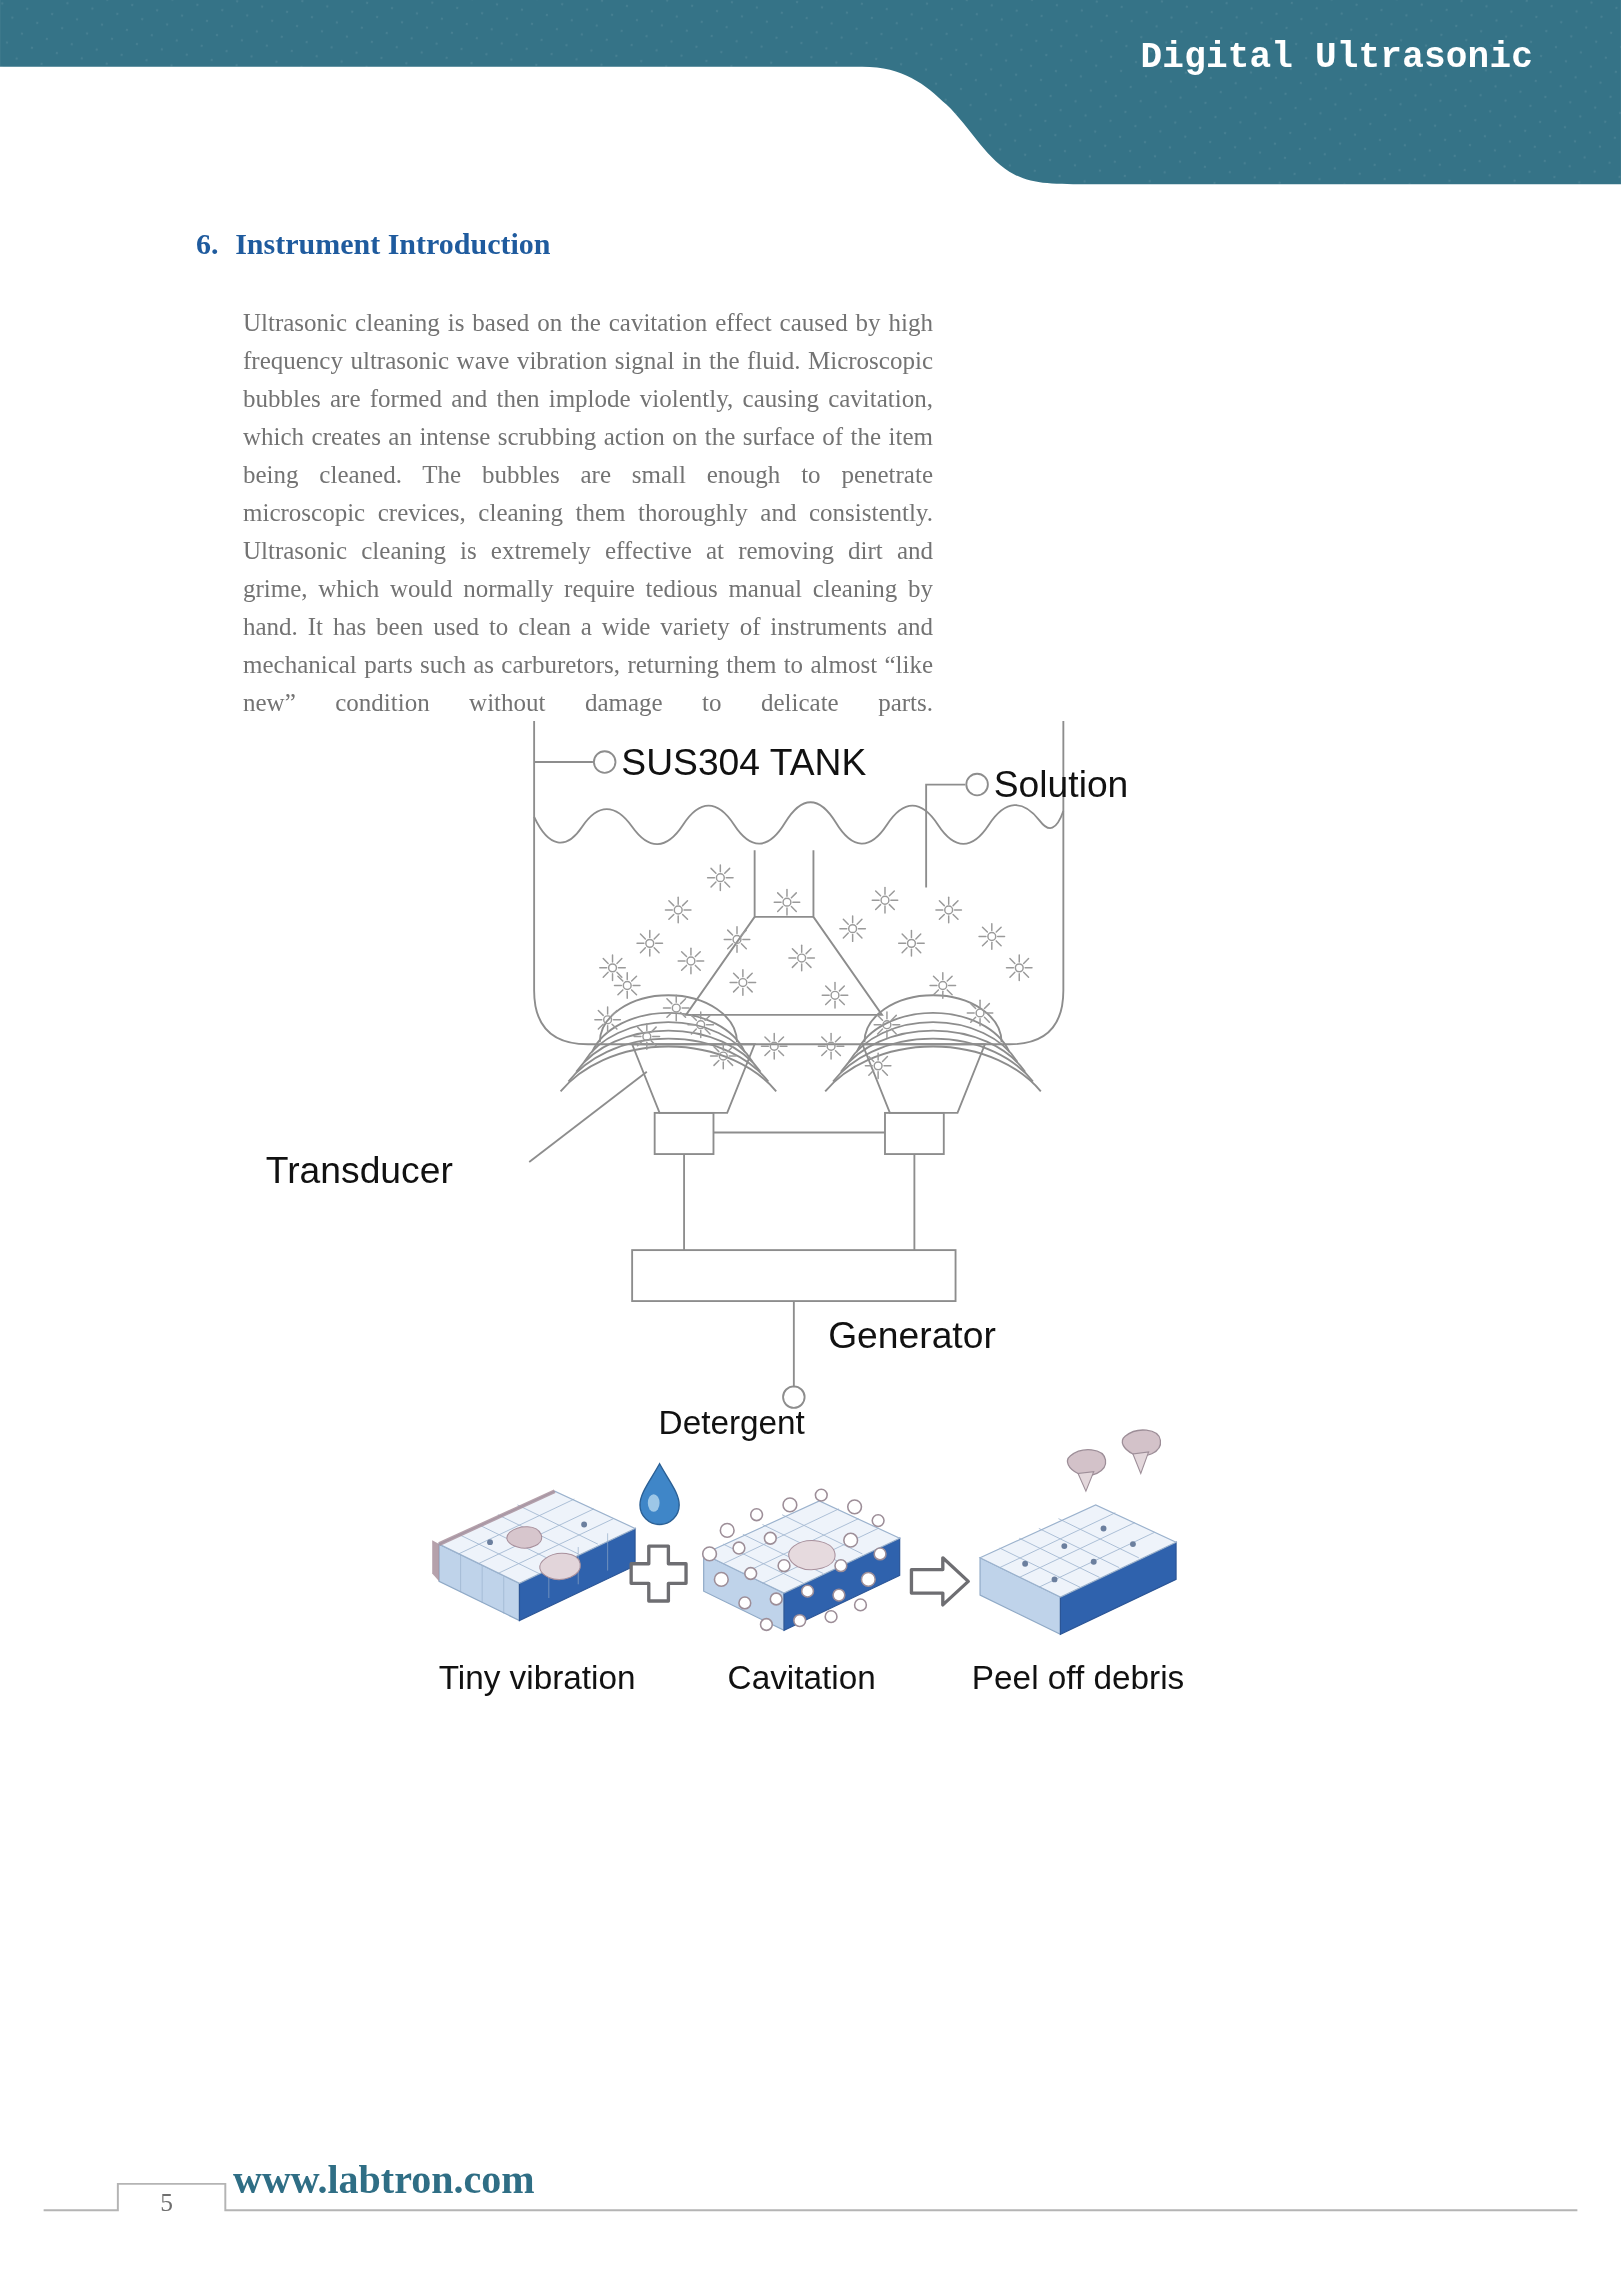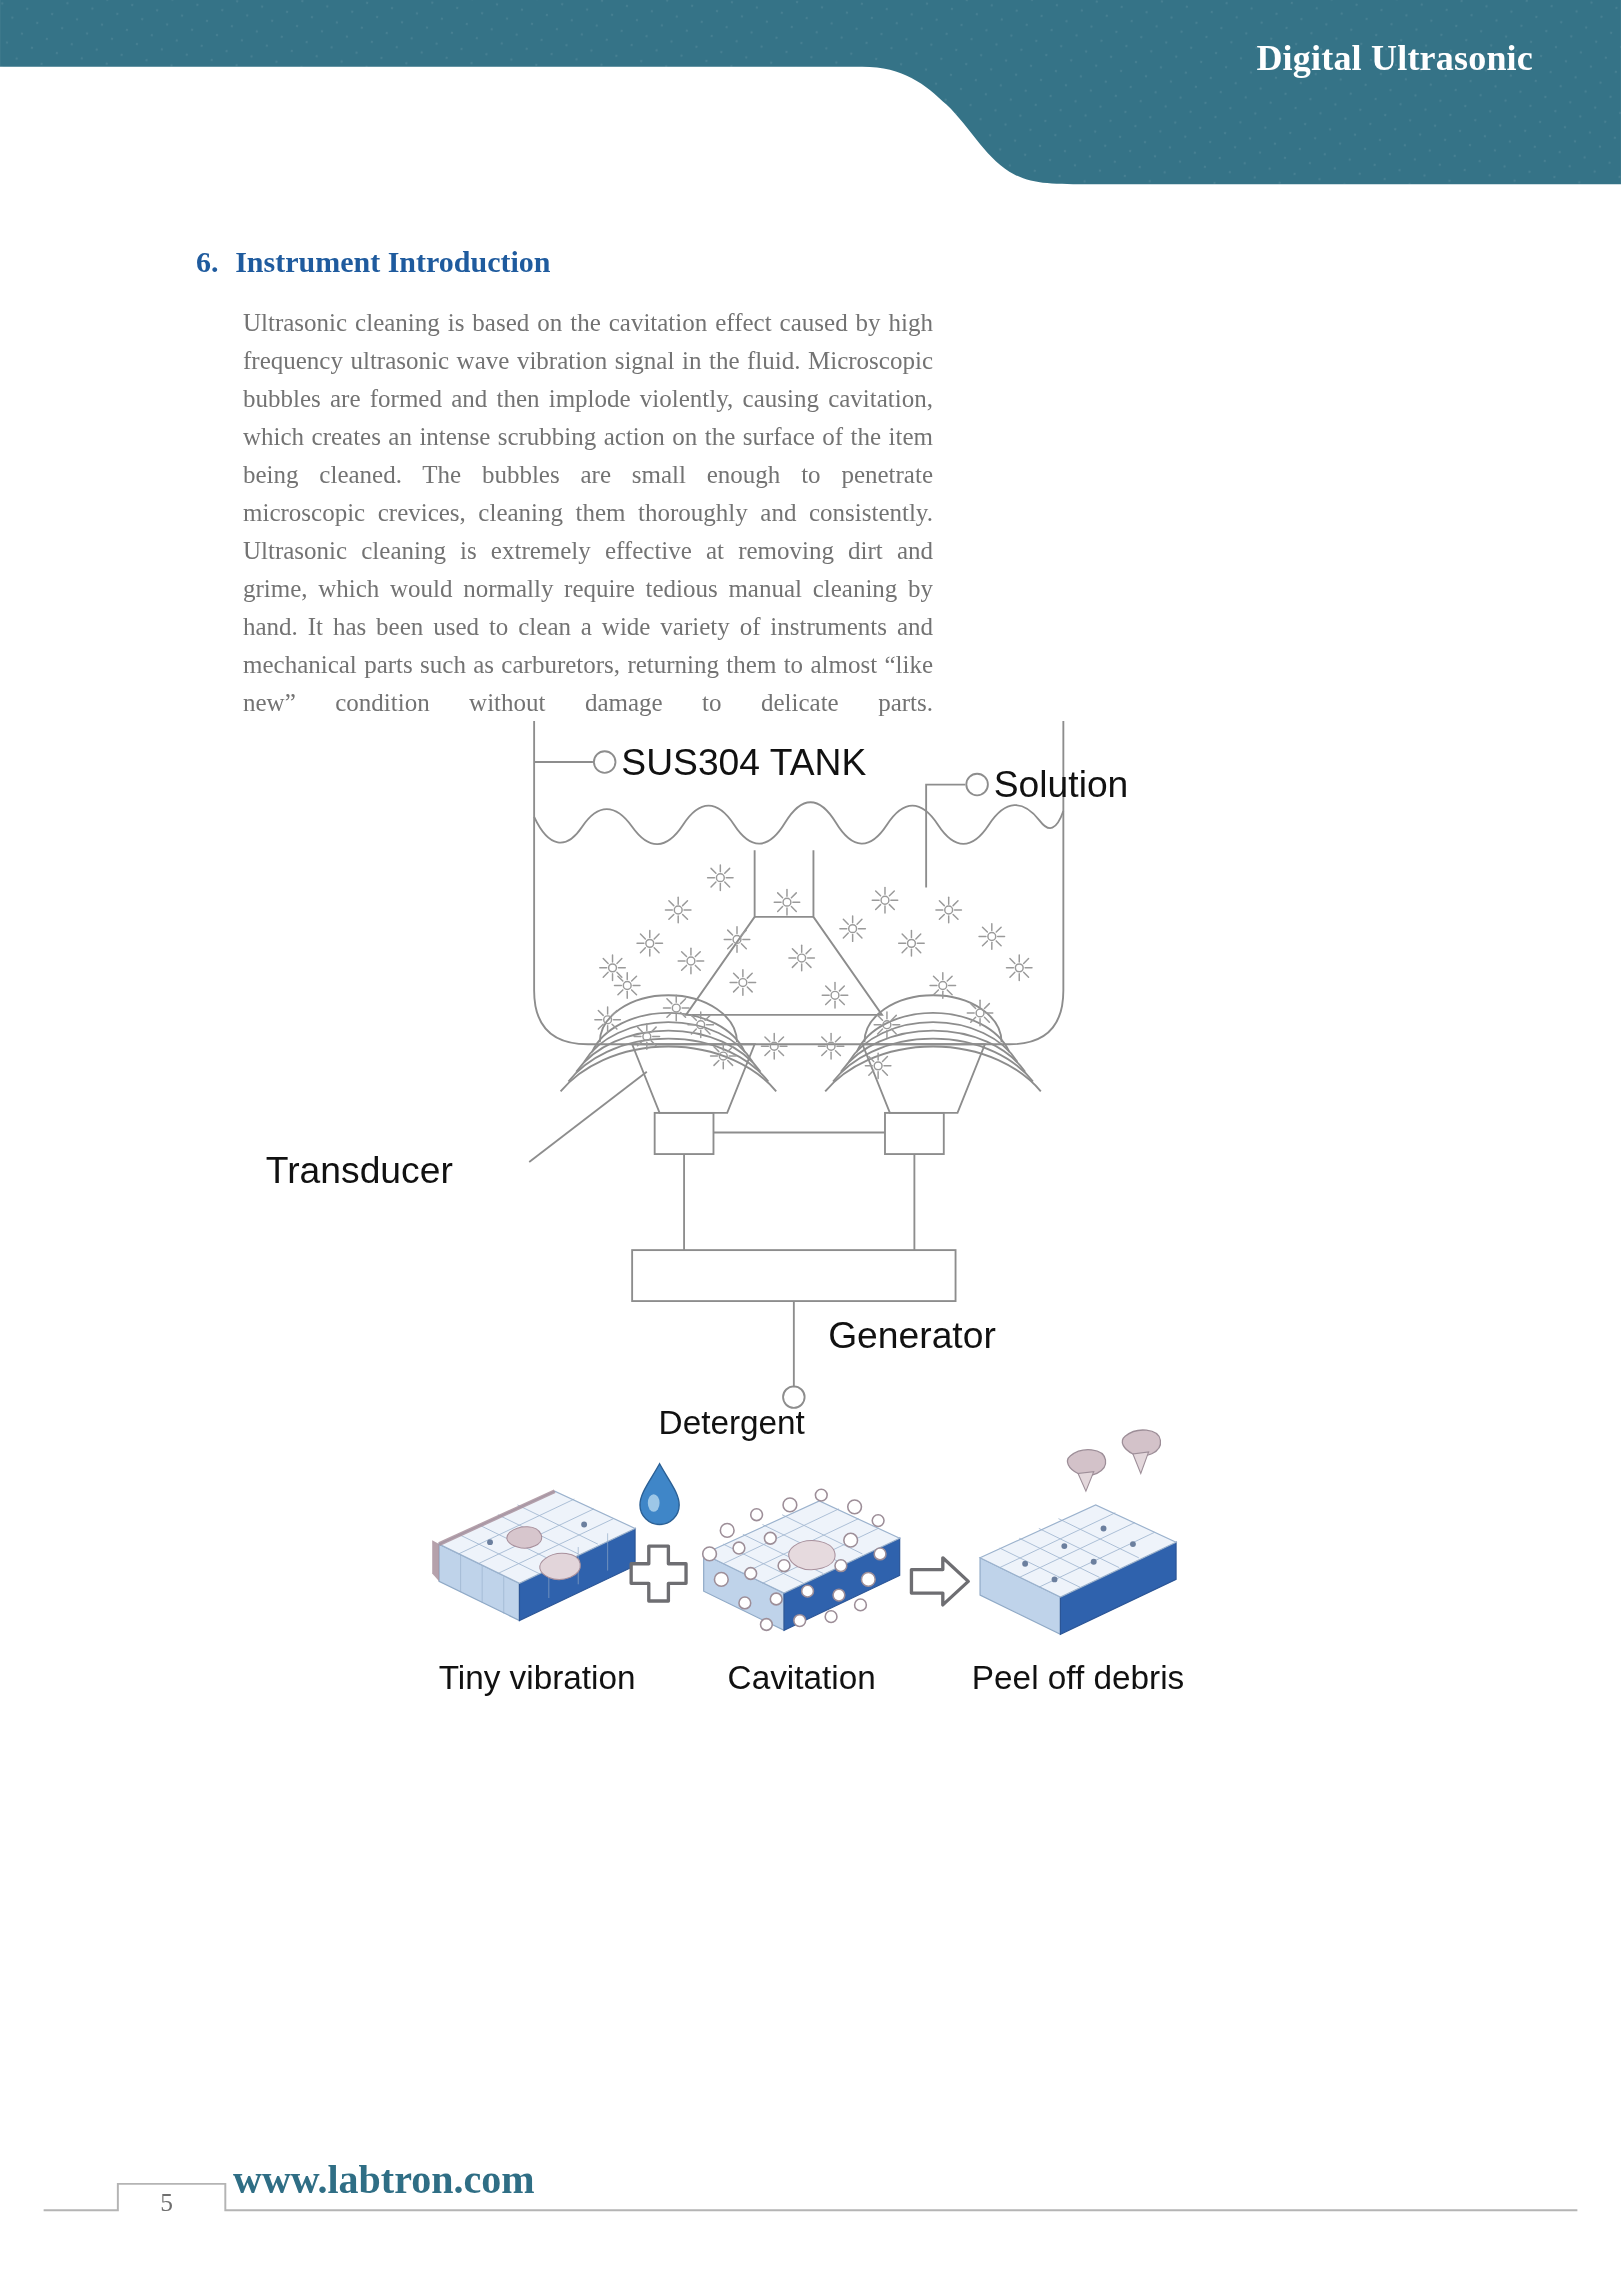--- a/index.html
+++ b/index.html
@@ -26,21 +26,21 @@
   #header-band svg { display: block; }
 
   #header-title {
     position: absolute;
     top: 33px;
     right: 88px;
     width: 412px;
     text-align: right;
     z-index: 3;
     color: #ffffff;
-    font-family: Liberation Serif, serif;
+    font-family: Liberation Mono, monospace;
     font-weight: bold;
     font-size: 36px;
     line-height: 1.40;
     letter-spacing: 0.2px;
   }
   #header-title .tline { display: block; white-space: nowrap; }
 
   
   #content {
     position: absolute;
@@ -51,21 +51,20 @@
 
   #section-heading {
     position: absolute;
     top: 227px;
     left: 196px;
     font-family: "Liberation Serif", serif;
     font-weight: bold;
     font-size: 30px;
     color: #1F5B9E;
     white-space: nowrap;
-    margin-top: 18px;
   }
   #section-heading .num { margin-right: 16.7px; }
 
   #intro-paragraph {
     position: absolute;
     top: 304px;
     left: 243px;
     width: 690px;
     text-align: justify;
     text-justify: inter-word;

